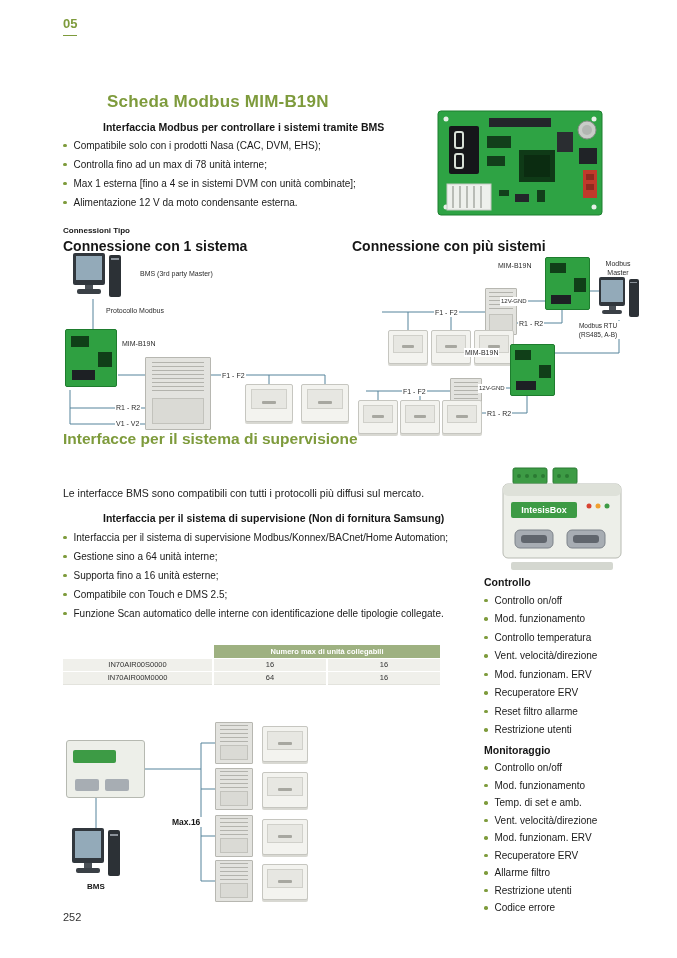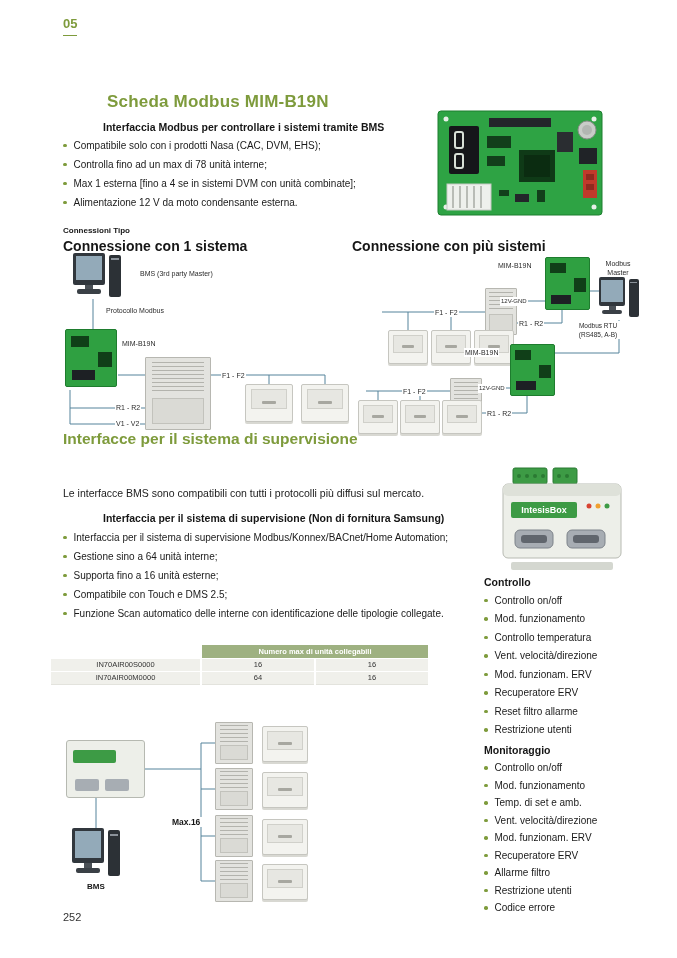--- a/index.html
+++ b/index.html
@@ -66,21 +66,21 @@
   .cassette::after{content:"";position:absolute;left:34%;right:34%;top:44%;height:10%;background:#a7a7a0;border-radius:1px;}
 
   
   .intesis-small{position:absolute;background:#edefe9;border:1px solid #b6b9b1;border-radius:3px;}
   .intesis-small::before{content:"";position:absolute;left:8%;top:16%;width:56%;height:24%;background:#3d9b45;border-radius:2px;}
   .intesis-small::after{content:"";position:absolute;left:10%;bottom:10%;width:32%;height:22%;background:#a7adb3;border-radius:2px;box-shadow:30px 0 0 #a7adb3;}
 
   .photo{position:absolute;}
 
   
-  .units-table{position:absolute;left:51px;top:645px;width:377px;border-collapse:collapse;font-size:7.5px;table-layout:fixed;}
+  .units-table{position:absolute;left:63px;top:645px;width:377px;border-collapse:collapse;font-size:7.5px;table-layout:fixed;}
   .units-table th,.units-table td{height:13px;text-align:center;padding:0 3px;border-right:2px solid #fff;}
   .units-table th:last-child,.units-table td:last-child{border-right:none;}
   .units-table thead th{background:var(--table-header);color:#fff;font-weight:bold;border-bottom:1px solid #fff;}
   .units-table thead th.empty{background:transparent;}
   .units-table tbody td{background:#f0f0eb;color:#333;border-bottom:1px solid #fff;}
   .units-table tbody tr:last-child td{border-bottom:1px solid #e3e3dd;}
 
   .footer-page{position:absolute;left:63px;top:911px;font-size:11px;color:#333;}
 </style>
 </head>

